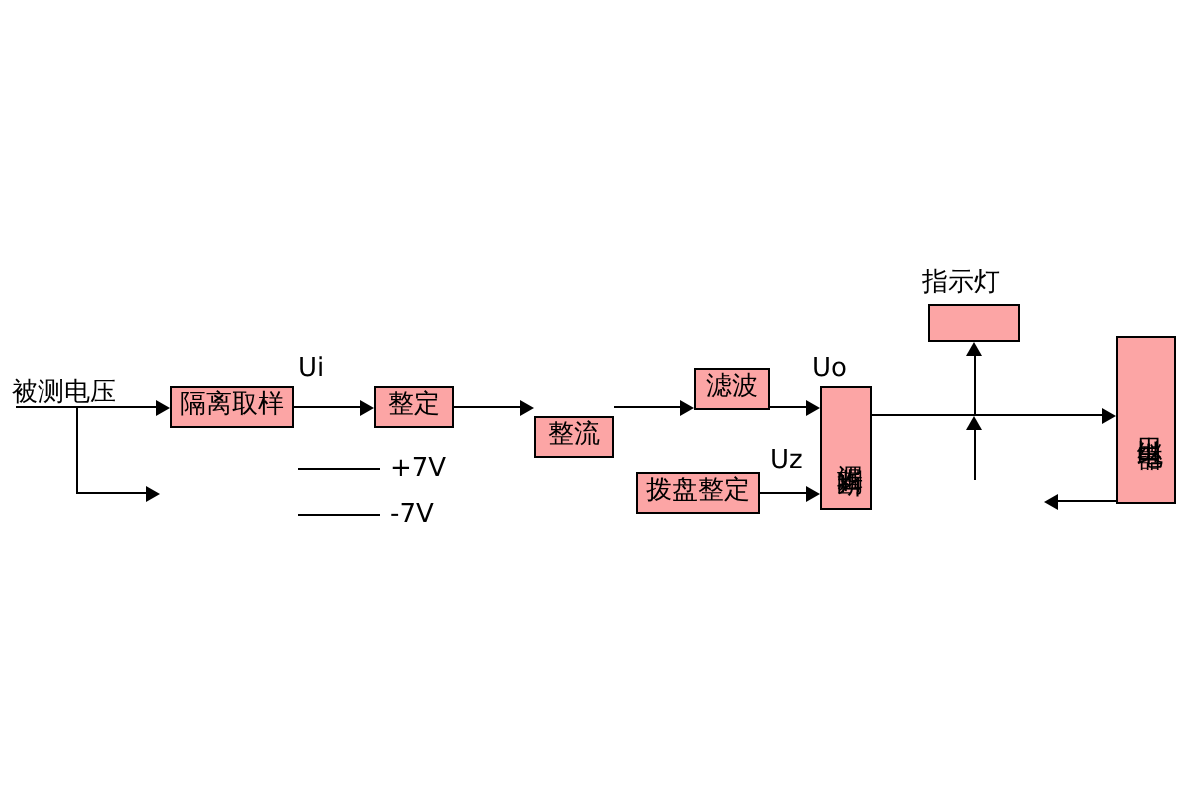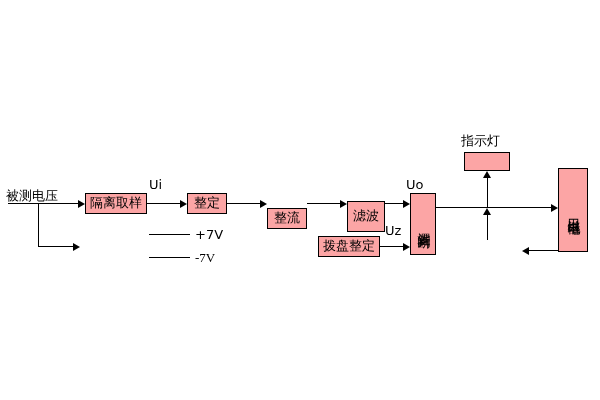--- a/index.html
+++ b/index.html
@@ -29,32 +29,32 @@
 <div class="canvas">
 
   <div class="lbl" style="left:6px; top:187px;">被测电压</div>
 
   <div class="lbl" style="left:461px; top:132px;">指示灯</div>
   <div class="box" style="left:464px; top:152px; width:46px; height:19px;"></div>
 
   <div class="box" style="left:85px; top:193px; width:62px; height:21px;">隔离取样</div>
   <div class="box" style="left:187px; top:193px; width:40px; height:21px;">整定</div>
   <div class="box" style="left:267px; top:208px; width:40px; height:21px;">整流</div>
-  <div class="box" style="left:347px; top:201px; width:38px; height:31px;">滤波</div>
+  <div class="box" style="left:347px; top:184px; width:38px; height:21px;">滤波</div>
   <div class="box vbox" style="left:410px; top:193px; width:26px; height:62px;">逻辑判断</div>
 
   <div class="box" style="left:318px; top:236px; width:62px; height:21px;">拨盘整定</div>
 
   <div class="box vbox" style="left:558px; top:168px; width:30px; height:84px;">出口继电器</div>
 
   <div class="lbl" style="left:149px; top:177px;">Ui</div>
   <div class="lbl" style="left:406px; top:177px;">Uo</div>
   <div class="lbl" style="left:385px; top:223px;">Uz</div>
   <div class="lbl" style="left:195px; top:227px;">+7V</div>
-  <div class="lbl" style="left:195px; top:250px;font-family:Liberation Serif, serif;">-7V</div>
+  <div class="lbl" style="left:195px; top:250px;">-7V</div>
 
   <div class="hline" style="left:8px; top:203px; width:71px;"></div>
   <div class="vline" style="left:38px; top:203px; height:44px;"></div>
   <div class="hline" style="left:38px; top:246px; width:36px;"></div>
   <div class="hline" style="left:147px; top:203px; width:34px;"></div>
   <div class="hline" style="left:227px; top:203px; width:34px;"></div>
   <div class="hline" style="left:307px; top:203px; width:34px;"></div>
   <div class="hline" style="left:385px; top:203px; width:19px;"></div>
   <div class="hline" style="left:436px; top:207px; width:116px;"></div>
   <div class="vline" style="left:487px; top:177px; height:31px;"></div>

